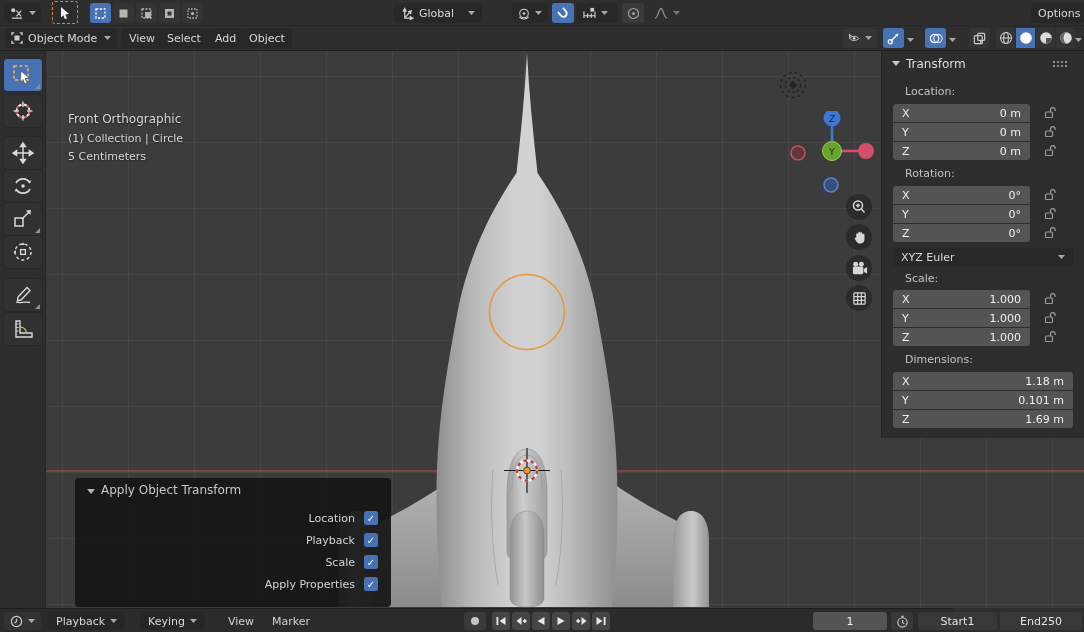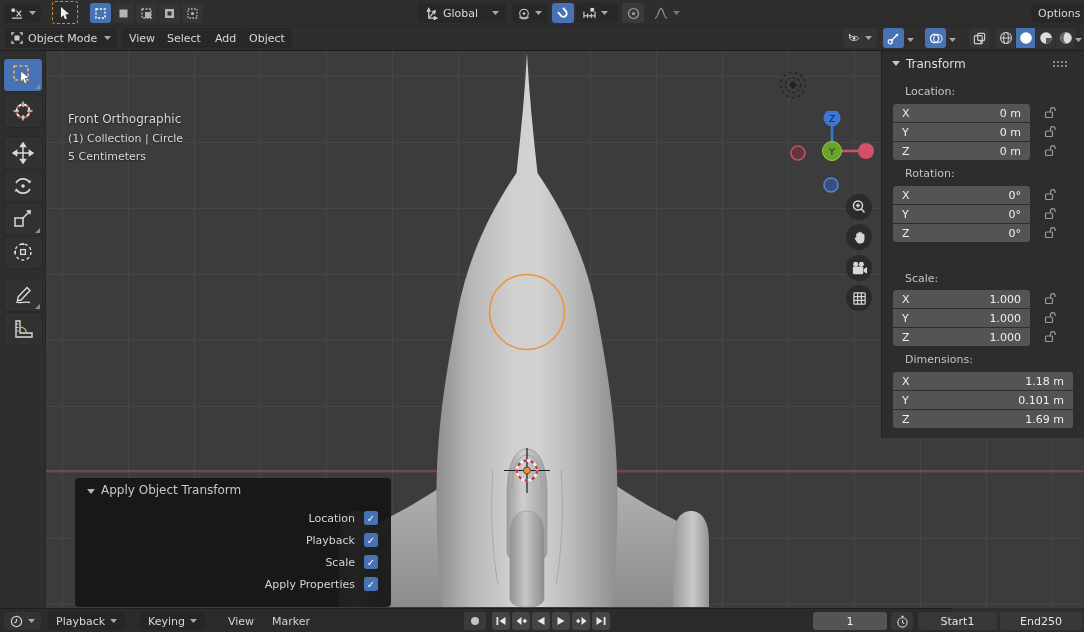--- a/index.html
+++ b/index.html
@@ -278,21 +278,21 @@
         <rect x="3.5" y="3.5" width="4" height="4" fill="#343434"></rect>
       </svg>
   </div>
   <div class="iconbtn" style="left:182px;top:3px;width:21px">
     <svg width="11" height="11" viewBox="0 0 11 11">
         <rect x="1" y="1" width="9" height="9" fill="none" stroke="#b5b5b5" stroke-width="1.3" stroke-dasharray="1.6 1.4"></rect>
         <circle cx="5.5" cy="5.5" r="1.6" fill="#b5b5b5"></circle>
       </svg>
   </div>
 
-  <div class="pill" style="left:418px;top:3px;width:88px">
+  <div class="pill" style="left:394px;top:3px;width:88px">
     <svg width="13" height="13" viewBox="0 0 14 14" stroke="#d0d0d0" stroke-width="1.3" fill="#d0d0d0">
       <line x1="4" y1="12" x2="4" y2="4"></line>
         <line x1="4" y1="12" x2="12" y2="12"></line>
       <polygon points="4,1.5 2.6,4.4 5.4,4.4"></polygon>
         <polygon points="12.8,12 10,10.6 10,13.4"></polygon>
       <path d="M4 12 L10 5"></path>
         <polygon points="11,4 8.2,4.8 10.4,7"></polygon>
     </svg>
     <span style="flex:1">Global</span>
     <span class="chev"></span>
@@ -480,20 +480,24 @@
         <path d="M6.5 6 V4 a2.3 2.3 0 0 1 4.6 0 V5"></path>
       </g>
     </svg>
   <svg class="lock" style="top:175px" viewBox="0 0 13 14">
       <g fill="none" stroke="#9a9a9a" stroke-width="1.2">
         <rect x="1.5" y="6" width="7" height="5.5" rx="1"></rect>
         <path d="M6.5 6 V4 a2.3 2.3 0 0 1 4.6 0 V5"></path>
       </g>
     </svg>
 
+  <div class="dd" style="top:197px">
+    <span>XYZ Euler</span>
+    <span class="chev"></span>
+  </div>
 
   <div class="plabel" style="top:221px">Scale:</div>
   <div class="field" style="top:239px;border-radius:3px 3px 0 0">
       <span>X</span>
       <span>1.000</span>
     </div>
   <div class="field" style="top:258px;border-radius:0">
       <span>Y</span>
       <span>1.000</span>
     </div>

